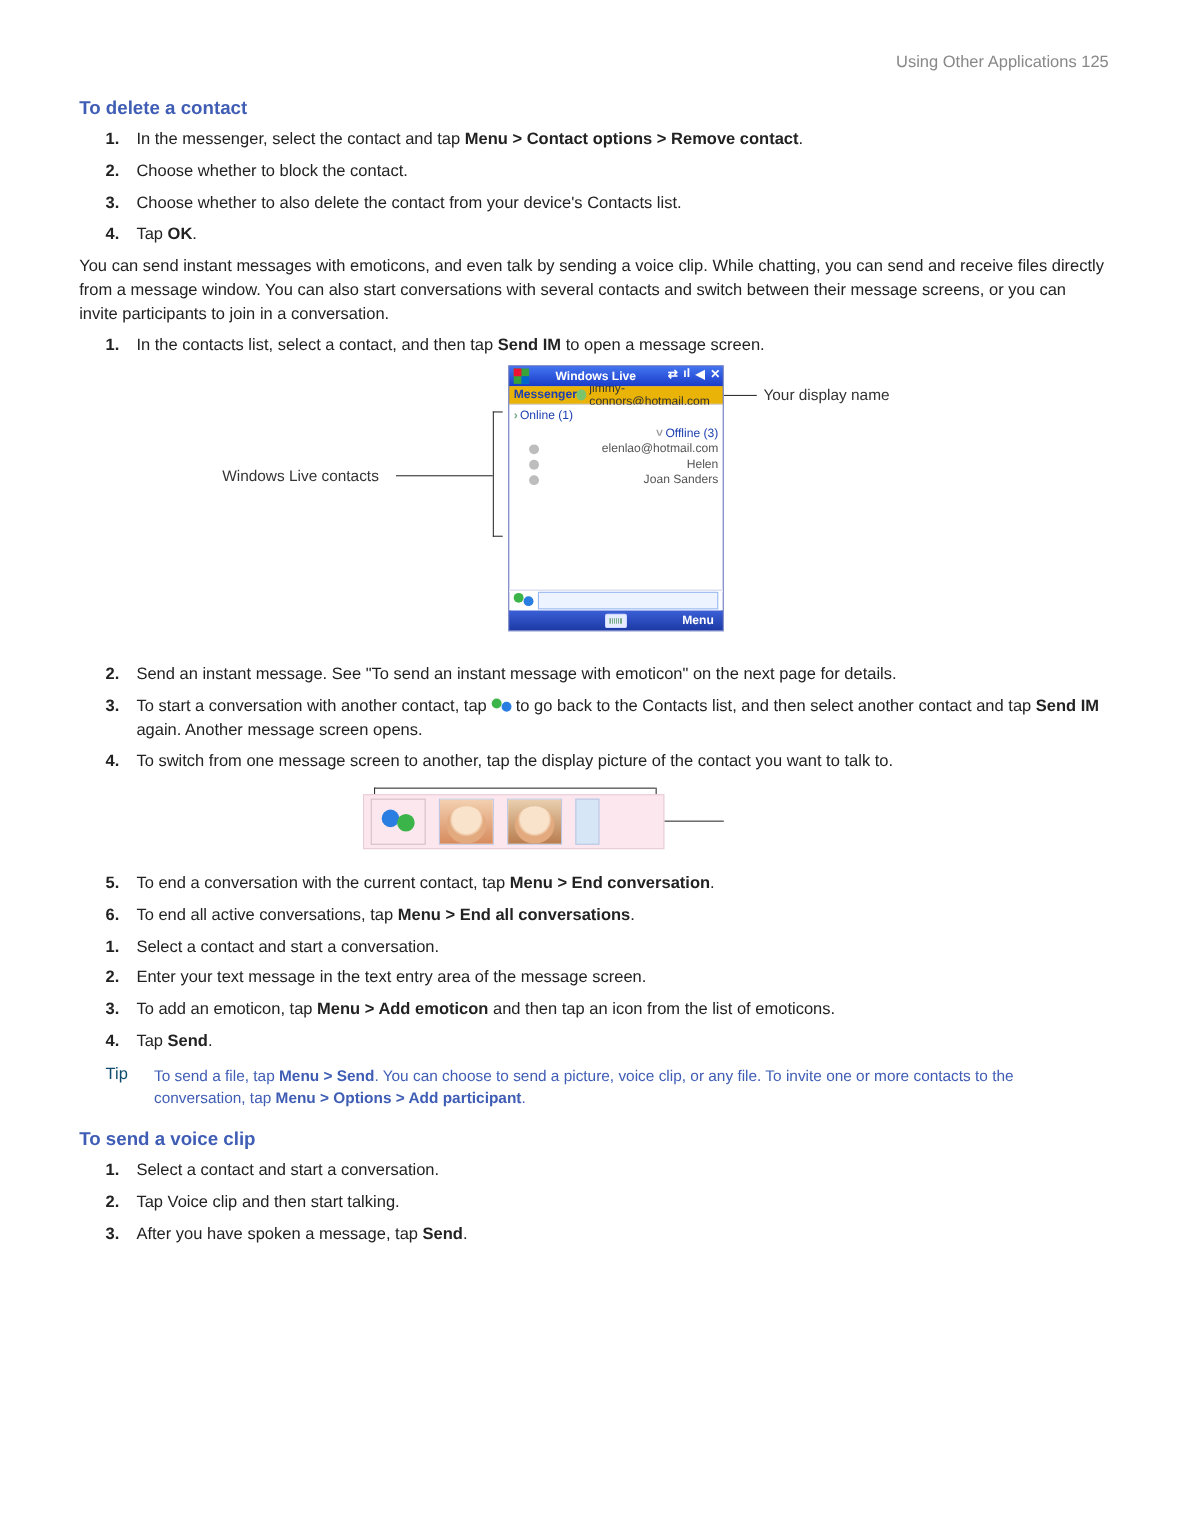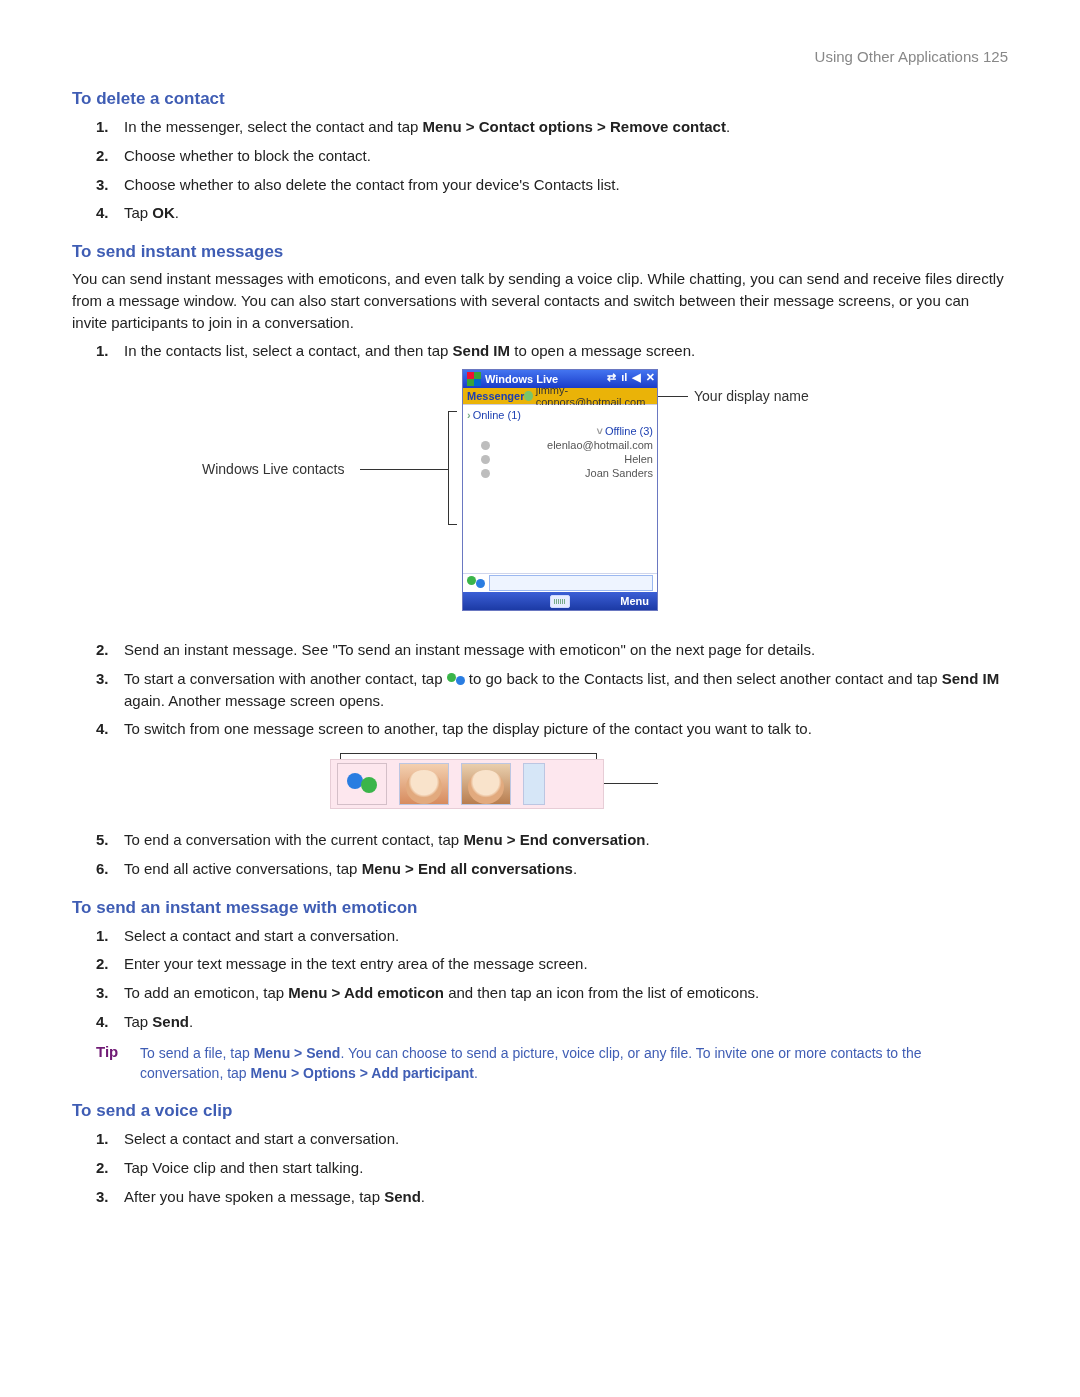--- a/index.html
+++ b/index.html
@@ -42,39 +42,40 @@
   }
   ol.num-list > li::before {
     content: counter(item) ".";
     position: absolute;
     left: -28px;
     font-weight: 700;
     color: #222;
   }
   .bold { font-weight: 700; }
   .tip-row { display: flex; padding-left: 24px; margin-top: 10px; }
-  .tip-label { color: #701a75; font-weight: 700; width: 44px; flex-shrink: 0; }
+  .tip-label { color: #0c4a6e; font-weight: 400; width: 44px; flex-shrink: 0; }
   .tip-body { color: #3f5db4; font-size: 14px; line-height: 1.45; }
   .callout-text { font-size: 14px; color: #333; }
 
   
   .figure-area { position: relative; height: 260px; margin: 6px 0 10px 0; }
   .phone {
     position: absolute; left: 390px; top: 0;
     width: 194px; height: 240px;
     border: 1px solid #6a78c1;
     font-size: 11px;
     background: #fff;
     box-shadow: 0 0 0 1px #2d3da8 inset;
   }
   .phone .titlebar {
     background: linear-gradient(#4374f0, #1a3cc9);
     color: #fff; height: 18px; display:flex; align-items:center;
     padding-left: 4px; font-weight:700;
     position: relative;
+    gap: 20px;
   }
   .titlebar .flag {
     width:14px; height:14px; background:#39a238; margin-right:4px;
     display:inline-block; position:relative;
   }
   .titlebar .flag::after{
     content:""; position:absolute; width:7px; height:7px; background:#e13; left:0; top:0;
   }
   .titlebar .flag::before{
     content:""; position:absolute; width:7px; height:7px; background:#06c; right:0; bottom:0;
@@ -183,21 +184,20 @@
     <li>
       <span>In the messenger, select the contact and tap </span><span class="bold">Menu &gt; Contact options &gt; Remove contact</span><span>.</span>
     </li>
     <li>Choose whether to block the contact.</li>
     <li>Choose whether to also delete the contact from your device's Contacts list.</li>
     <li>
       <span>Tap </span><span class="bold">OK</span><span>.</span>
     </li>
   </ol>
 
-  <div class="section-heading">To send instant messages</div>
   <p>You can send instant messages with emoticons, and even talk by sending a voice clip. While chatting, you can send and receive files directly from a message window. You can also start conversations with several contacts and switch between their message screens, or you can invite participants to join in a conversation.</p>
 
   <ol class="num-list">
     <li>
       <span>In the contacts list, select a contact, and then tap </span><span class="bold">Send IM</span><span> to open a message screen.</span>
     </li>
   </ol>
 
   <div class="figure-area">
 
@@ -283,21 +283,20 @@
 
   <ol class="num-list" style="counter-reset:item 4;">
     <li>
       <span>To end a conversation with the current contact, tap </span><span class="bold">Menu &gt; End conversation</span><span>.</span>
     </li>
     <li>
       <span>To end all active conversations, tap </span><span class="bold">Menu &gt; End all conversations</span><span>.</span>
     </li>
   </ol>
 
-  <div class="section-heading">To send an instant message with emoticon</div>
   <ol class="num-list">
     <li>Select a contact and start a conversation.</li>
     <li>Enter your text message in the text entry area of the message screen.</li>
     <li>
       <span>To add an emoticon, tap </span><span class="bold">Menu &gt; Add emoticon</span><span> and then tap an icon from the list of emoticons.</span>
     </li>
     <li>
       <span>Tap </span><span class="bold">Send</span><span>.</span>
     </li>
   </ol>

